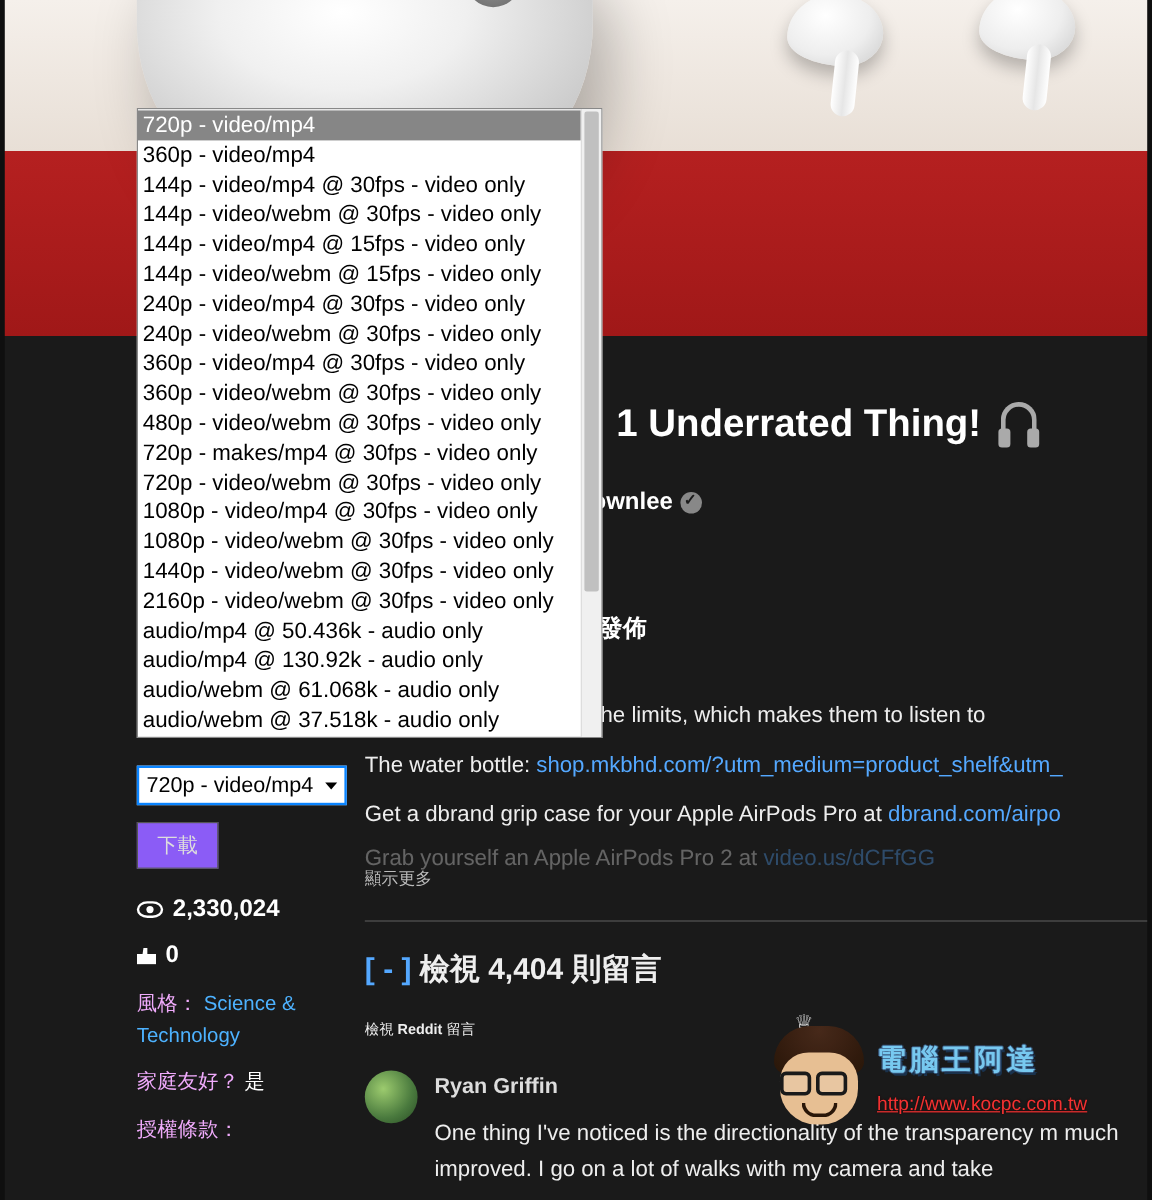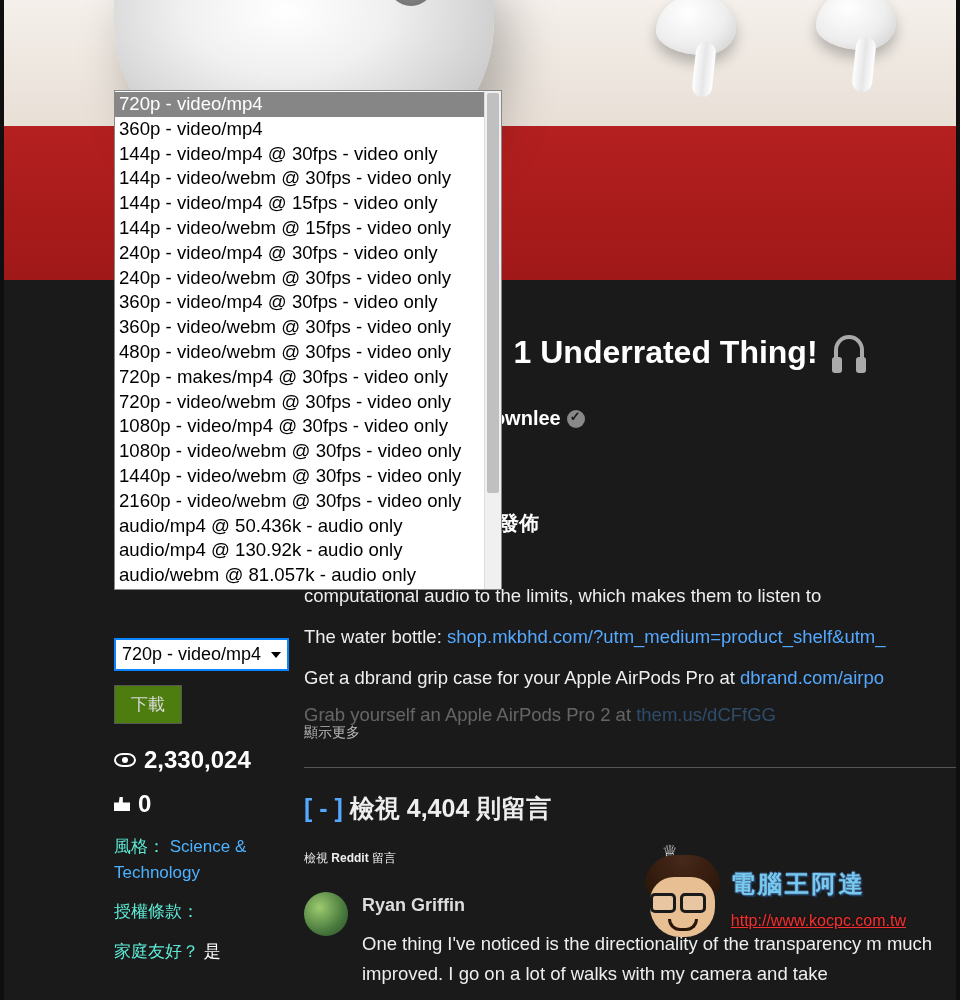--- a/index.html
+++ b/index.html
@@ -140,47 +140,47 @@
     padding: 4px 6px;
     display:flex; justify-content:space-between; align-items:center;
     font-size:18px;
     margin-bottom: 14px;
   }
   .caret{
     width:0;height:0;border-left:5px solid transparent;
     border-right:5px solid transparent;border-top:6px solid #000;
   }
   .dl-btn {
-    background: #4d7c0f;
+    background: #8b5cf6;
     border: 1px solid #555;
     padding: 7px 16px;
     font-size: 17px;
     color: #ddd;
     display: inline-block;
     margin-bottom: 22px;
   }
   .stat {
     display: flex;
     align-items: center;
     gap: 8px;
     margin-bottom: 16px;
-    font-size: 24px;
+    font-size: 20px;
     font-weight: bold;
   }
   .eye{
     width:22px;height:14px;border:2px solid #fff;border-radius:80% 80% 80% 80%/100% 100% 100% 100%;
     position:relative;
   }
   .eye:after{content:"";position:absolute;left:6px;top:2px;width:6px;height:6px;background:#fff;border-radius:50%;}
   .thumb{
     width:16px;height:14px;background:#fff;
     clip-path:polygon(0 40%,30% 40%,35% 0,55% 0,55% 40%,100% 40%,100% 100%,0 100%);
   }
   .meta{font-size:17px; line-height:1.5; margin-bottom:14px;}
-  .meta .lbl{color:#5eead4;text-align:center;}
+  .meta .lbl{color:#f0abfc;text-align:center;}
   .meta .val{color:#4db2ff;}
   .desc {
     position:absolute;
     top: 580px;
     left: 300px;
     right: 0;
     font-size: 18.5px;
     line-height: 1.78;
     color: #eee;
   }
@@ -260,21 +260,22 @@
         <div class="opt">360p - video/webm @ 30fps - video only</div>
         <div class="opt">480p - video/webm @ 30fps - video only</div>
         <div class="opt">720p - makes/mp4 @ 30fps - video only</div>
         <div class="opt">720p - video/webm @ 30fps - video only</div>
         <div class="opt">1080p - video/mp4 @ 30fps - video only</div>
         <div class="opt">1080p - video/webm @ 30fps - video only</div>
         <div class="opt">1440p - video/webm @ 30fps - video only</div>
         <div class="opt">2160p - video/webm @ 30fps - video only</div>
         <div class="opt">audio/mp4 @ 50.436k - audio only</div>
         <div class="opt">audio/mp4 @ 130.92k - audio only</div>
-        <div class="opt">audio/webm @ 81.057k - audio only</div>
+        <div class="opt">audio/webm @ 61.068k - audio only</div>
+        <div class="opt">audio/webm @ 37.518k - audio only</div>
       </div>
     <div class="dd-track">
       <div class="dd-thumb"></div>
     </div>
   </div>
 
   <div class="content">
     <div class="title">
       <span>: 1 Underrated Thing!</span>
       <span class="headphone"></span>
@@ -298,36 +299,36 @@
     </div>
     <div class="stat">
       <span class="thumb"></span>
       <span>0</span>
     </div>
     <div class="meta">
       <span class="lbl">風格：</span>
       <span class="val">Science &amp; Technology</span>
     </div>
     <div class="meta">
-      <span class="lbl">授權條款：</span>
-    </div>
-    <div class="meta">
       <span class="lbl">家庭友好？</span>
       <span>是</span>
+    </div>
+    <div class="meta">
+      <span class="lbl">授權條款：</span>
     </div>
   </div>
 
   <div class="desc">
     <div> computational audio to the limits, which makes them  to listen to</div>
     <div style="height:8px"></div>
     <div><span>The water bottle: </span><a>shop.mkbhd.com/?utm_medium=product_shelf&amp;utm_</a></div>
     <div style="height:8px"></div>
     <div><span>Get a dbrand grip case for your Apple AirPods Pro at </span><a>dbrand.com/airpo</a></div>
     <div style="height:4px"></div>
-    <div style="opacity:.35"><span>Grab yourself an Apple AirPods Pro 2 at </span><a>them.us/dCFfGG</a></div>
+    <div style="opacity:.35"><span>Grab yourself an Apple AirPods Pro 2 at </span><a>video.us/dCFfGG</a></div>
     <div class="show-more" style="margin-top:-16px">顯示更多</div>
     <hr class="hr">
     <div class="comments-hdr">
       <span class="toggle">[ - ]</span>
       <span>檢視 4,404 則留言</span>
     </div>
     <div class="reddit-line">
       <span>檢視 </span><b>Reddit</b><span> 留言</span>
     </div>
     <div class="comment">

